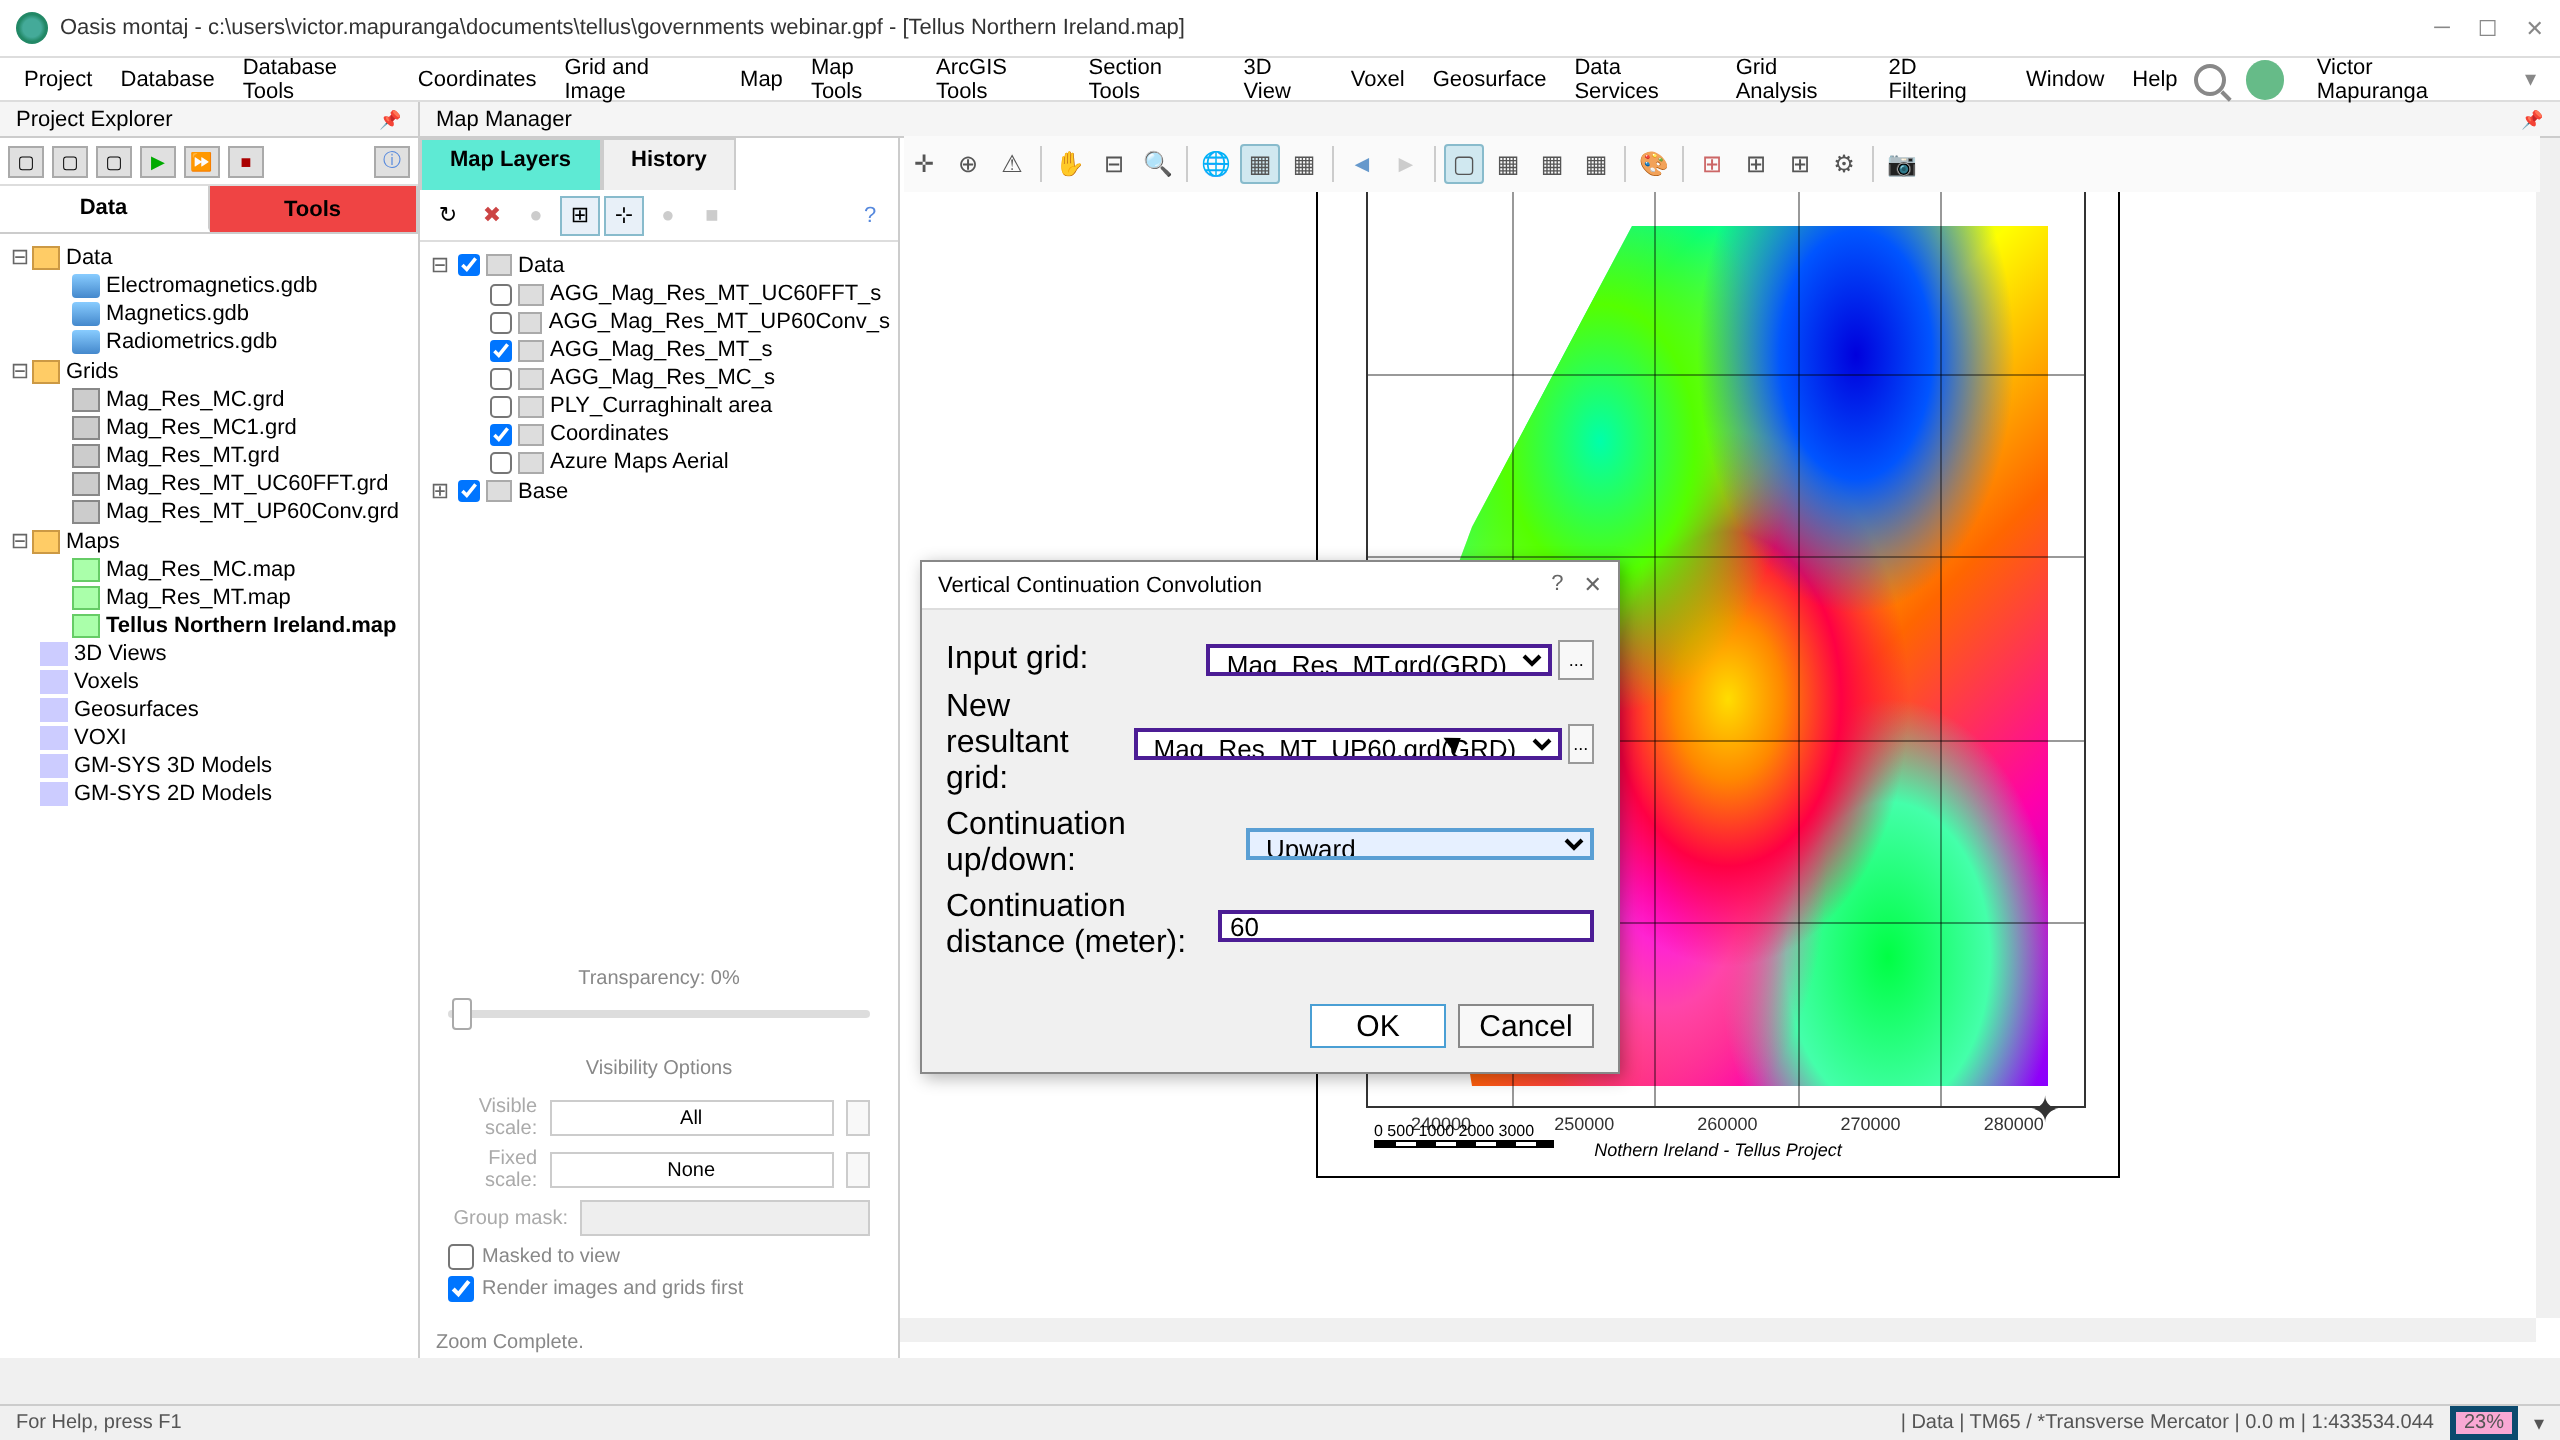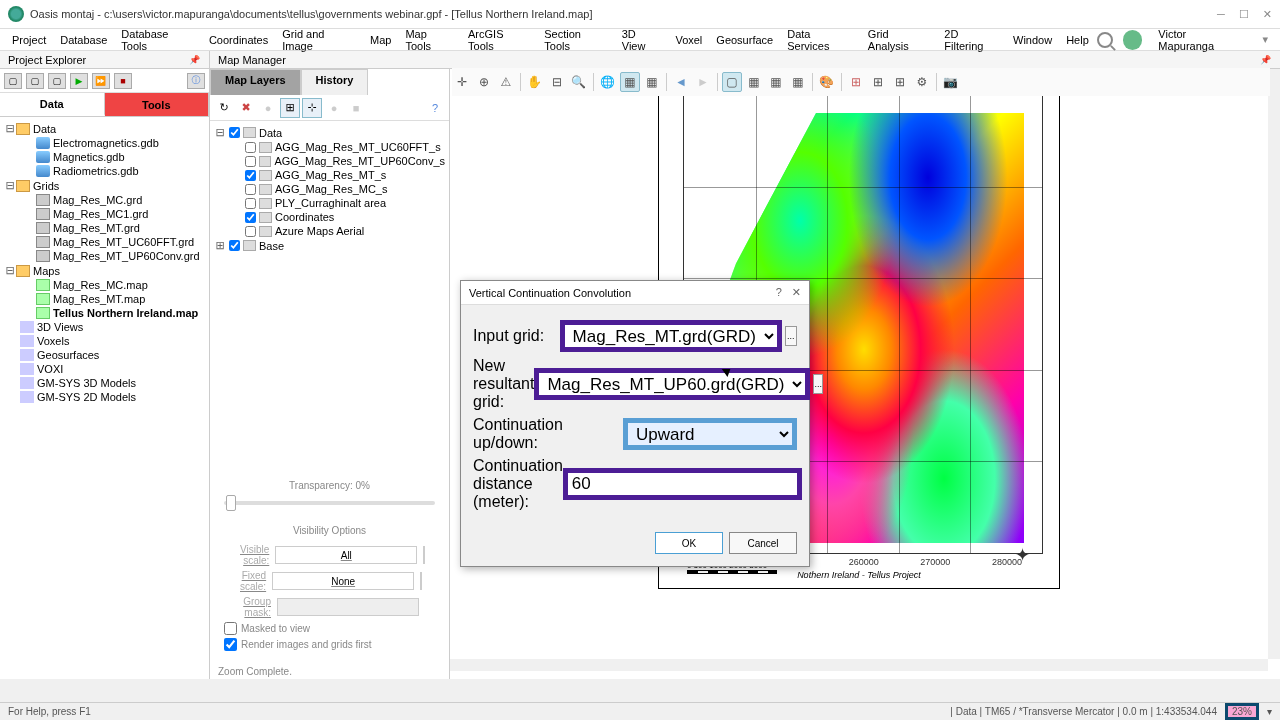--- a/index.html
+++ b/index.html
@@ -46,36 +46,36 @@
 .ico-grid { background: #ccc; border: 1px solid #888; }
 .ico-map { background: #afa; border: 1px solid #6c6; }
 .ico-3d { background: #ccf; }
 .tree-item.indent1 { padding-left: 16px; }
 .tree-item.indent2 { padding-left: 32px; }
 .tree-item.bold { font-weight: bold; align-items: center; }
 
 .mid-panel { width: 240px; background: #fff; border-right: 1px solid #ccc; display: flex; flex-direction: column; }
 .mid-tabs { display: flex; height: 26px; }
 .mid-tab { padding: 4px 14px; background: #f0f0f0; border: 1px solid #ccc; border-bottom: none; font-weight: bold; }
-.mid-tab.active { background: #a3a3a3; }
+.mid-tab.active { background: #5eead4; }
 .mid-toolbar { height: 26px; display: flex; align-items: center; padding: 0 4px; gap: 2px; border-bottom: 1px solid #ddd; }
 .mt-icon { width: 20px; height: 20px; display: flex; align-items: center; justify-content: center; font-size: 11px; }
 .mt-icon.boxed { border: 1px solid #8bc; background: #e8f0f8; }
 
 .layer-tree { padding: 4px; font-size: 11px; }
 .layer-item { display: flex; align-items: center; padding: 1px 0; white-space: nowrap; }
 .layer-item .exp { width: 12px; text-align: center; color: #666; }
 .layer-item input[type=checkbox] { margin: 0 3px; width: 11px; height: 11px; }
 .layer-item .lico { width: 13px; height: 11px; margin-right: 3px; background: #ddd; border: 1px solid #aaa; display: inline-block; }
 .layer-item.ind2 { padding-left: 28px; }
 
 .transparency-section { padding: 10px 14px; color: #888; font-size: 10px; }
 .slider-track { height: 4px; background: #ddd; margin: 10px 0 20px; position: relative; border-radius: 2px; }
 .slider-thumb { width: 10px; height: 16px; background: #fff; border: 1px solid #aaa; border-radius: 2px; position: absolute; left: 2px; top: -6px; }
-.opt-row { display: flex; align-items: center; margin: 4px 16px; gap: 6px; text-decoration: underline; }
+.opt-row { display: flex; align-items: center; margin: 4px 0; gap: 6px; }
 .opt-row label { width: 60px; text-align: right; color: #aaa; }
 .opt-row input, .opt-row select { flex: 1; height: 18px; border: 1px solid #ccc; font-size: 10px; padding: 0 4px; background: #fff; text-align: center; }
 .opt-row .spin { width: 16px; height: 18px; border: 1px solid #ccc; background: #f8f8f8; }
 .check-row { display: flex; align-items: center; gap: 4px; margin: 3px 0; }
 
 .map-area { flex: 1; background: #fff; position: relative; overflow: hidden; }
 
 .map-view { position: absolute; left: 0; right: 12px; top: 0; bottom: 20px; background: #fff; display: flex; align-items: flex-start; justify-content: center; padding: 8px 20px; }
 .map-frame { border: 1px solid #000; background: #fff; padding: 16px 16px 34px 24px; position: relative; }
 .map-grid { width: 360px; height: 460px; position: relative; border: 1px solid #333; }
@@ -99,25 +99,25 @@
 
 .scrollbar-v { position: absolute; right: 0; top: 0; bottom: 20px; width: 12px; background: #f0f0f0; }
 .scrollbar-h { position: absolute; left: 0; right: 12px; bottom: 8px; height: 12px; background: #f0f0f0; }
 
 .dialog { position: absolute; left: 460px; top: 280px; width: 350px; background: #f0f0f0; border: 1px solid #888; box-shadow: 2px 2px 8px rgba(0,0,0,0.3); z-index: 100; }
 .dialog-title { height: 24px; background: #fff; display: flex; align-items: center; padding: 0 8px; font-size: 11px; border-bottom: 1px solid #ddd; }
 .dialog-title .controls { margin-left: auto; display: flex; gap: 10px; color: #666; }
 .dialog-body { padding: 10px 12px; }
 .dlg-row { display: flex; align-items: center; margin: 5px 0; }
 .dlg-row label { width: 150px; font-size: 16px; }
-.dlg-row select, .dlg-row input { flex: 1; height: 32px; border: 5px solid #4c1d95; font-size: 17px; padding: 0 4px; background: #fff; }
+.dlg-row select, .dlg-row input { flex: 1; height: 16px; border: 2px solid #4c1d95; font-size: 13px; padding: 0 4px; background: #fff; }
 .dlg-row select.hl { background: #e6f0ff; border-color: #5a9fd4; }
 .dlg-row .browse { width: 20px; height: 20px; border: 1px solid #999; background: #f8f8f8; margin-left: 3px; font-size: 9px; text-align: center; line-height: 18px; }
 .dialog-buttons { display: flex; justify-content: flex-end; gap: 6px; padding: 6px 12px 12px; }
-.dialog-buttons button { width: 68px; height: 22px; border: 1px solid #888; background: #f8f8f8; font-size: 10px; }
+.dialog-buttons button { width: 68px; height: 22px; border: 1px solid #888; background: #f8f8f8; font-size: 15px; }
 .dialog-buttons button.primary { border: 1px solid #4a9fd4; background: #fff; }
 
 .statusbar { position: absolute; bottom: 0; left: 0; right: 0; height: 18px; background: #f0f0f0; border-top: 1px solid #ccc; display: flex; align-items: center; padding: 0 8px; font-size: 10px; color: #555; }
 .statusbar .right { margin-left: auto; display: flex; gap: 8px; align-items: center; }
 .zoom-box { border: 3px solid #0c4a6e; padding: 0 4px; background: #f9a8d4; }
 .mid-status { font-size: 10px; color: #888; padding: 2px 8px; }
 
 .map-toolbar-row { position: absolute; top: 68px; left: 452px; right: 10px; height: 28px; display: flex; align-items: center; gap: 2px; background: #fafafa; z-index: 5; }
 .cursor-vis { position: absolute; left: 724px; top: 366px; width: 10px; height: 14px; z-index: 101; pointer-events: none; }
 .cursor-vis::before { content: ''; position: absolute; border-left: 7px solid #000; border-top: 5px solid transparent; border-bottom: 5px solid transparent; transform: rotate(-35deg); }

